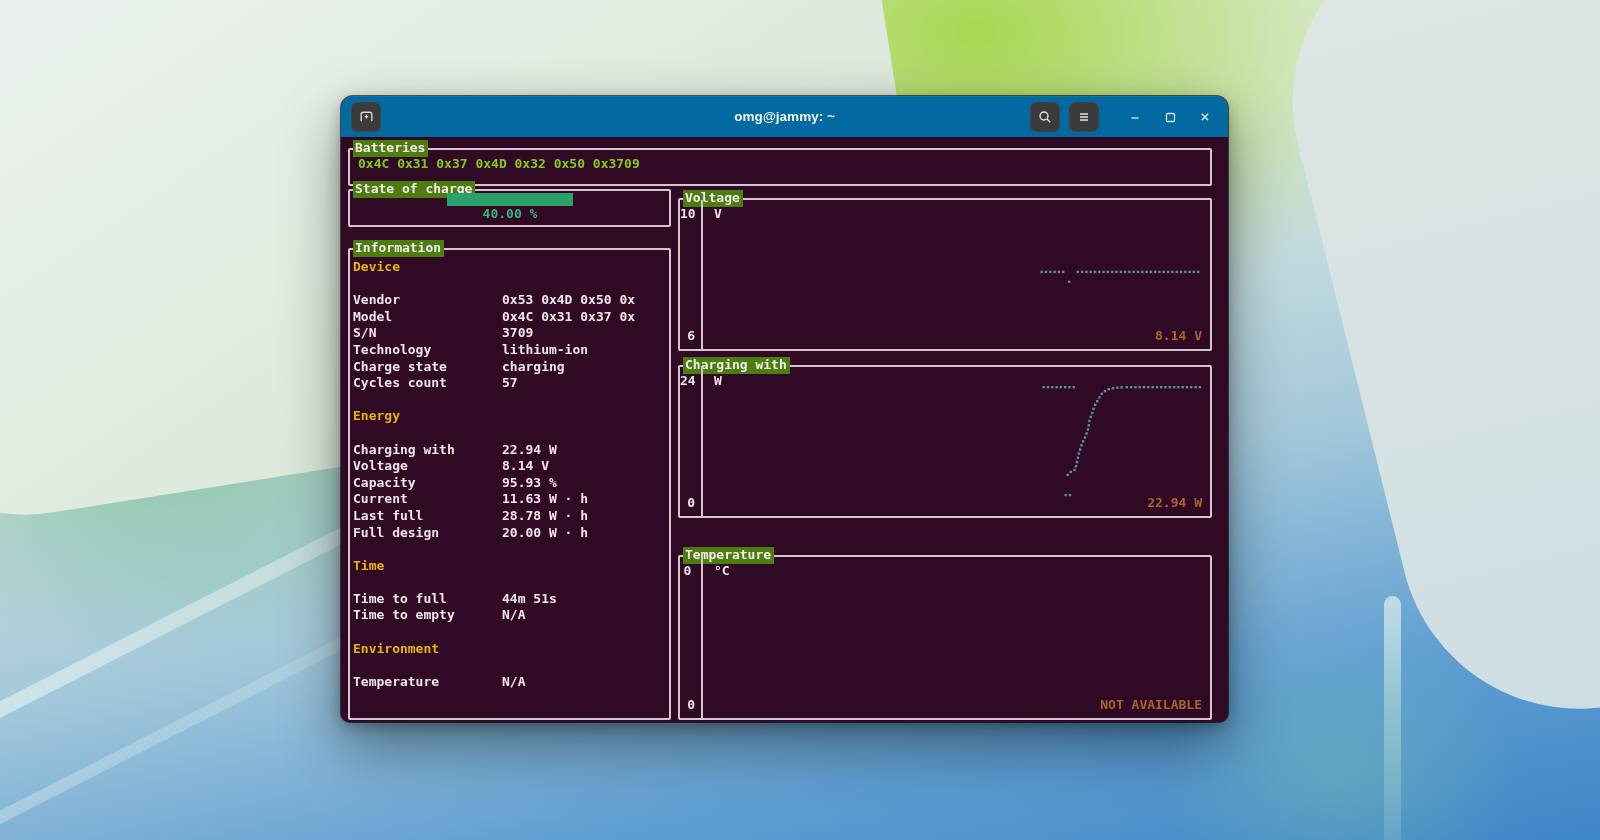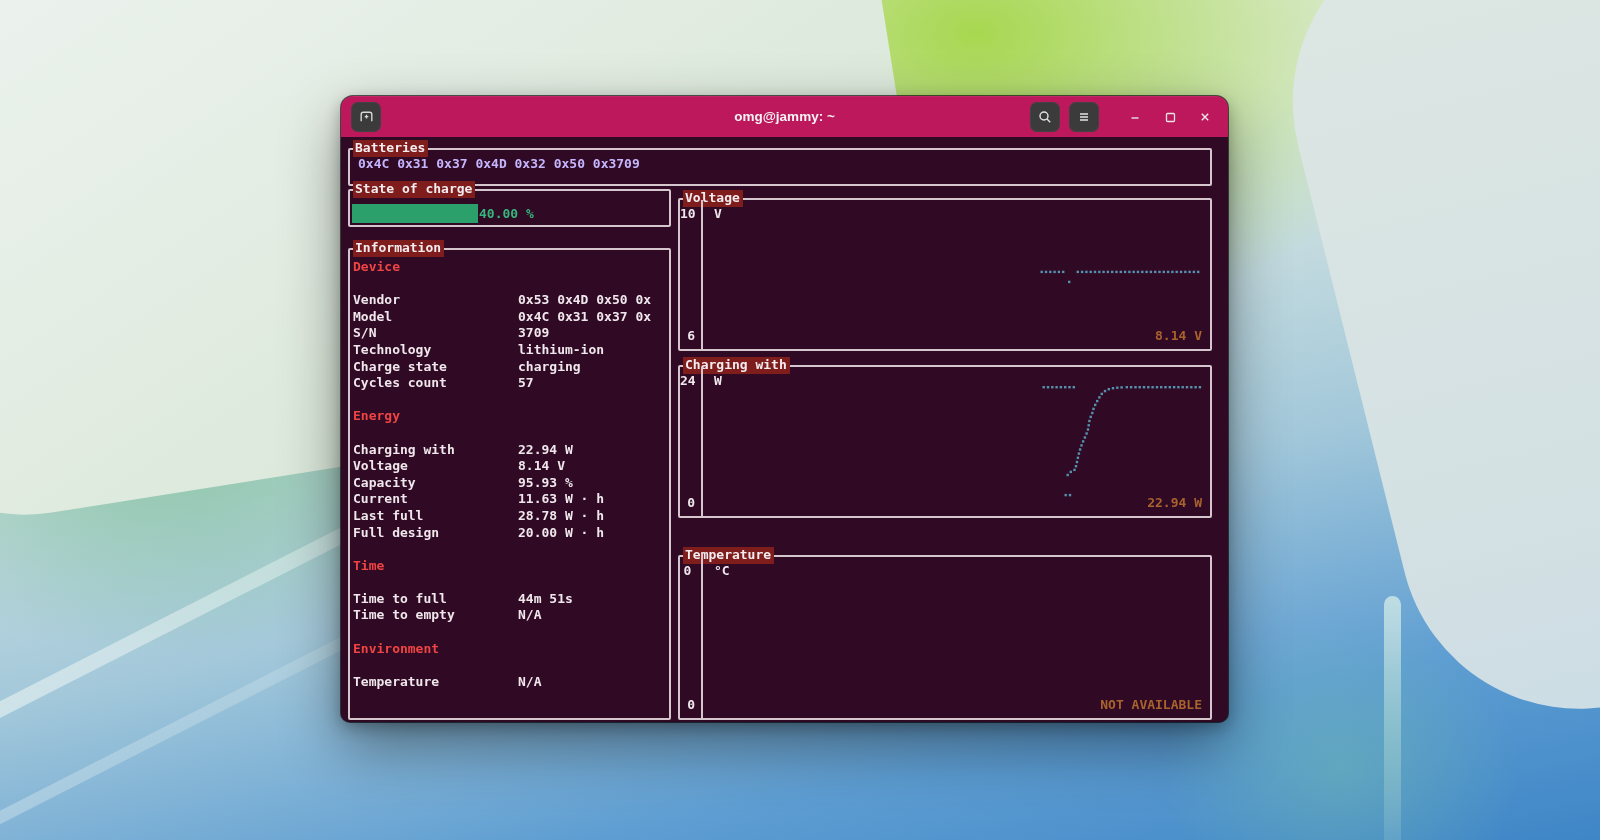--- a/index.html
+++ b/index.html
@@ -29,55 +29,55 @@
     transform:rotate(-27deg);transform-origin:left center;}
   .wp-seam2{position:absolute;left:1384px;top:596px;width:17px;height:260px;border-radius:9px;
     background:linear-gradient(180deg,rgba(216,238,231,.75),rgba(216,238,231,.12));}
   .wp-teal-br{position:absolute;left:1160px;top:620px;width:360px;height:300px;
     background:radial-gradient(closest-side,rgba(124,198,166,.38),rgba(124,198,166,0));}
 
   
   .window{position:absolute;left:341px;top:96px;width:887px;height:626px;
     border-radius:12px 12px 9px 9px;background:#300a24;
     box-shadow:0 24px 60px rgba(0,0,0,.42),0 5px 16px rgba(0,0,0,.30),0 0 0 1px rgba(0,0,0,.62);}
-  .titlebar{position:relative;height:41px;background:#be185d;border-radius:12px 12px 0 0;
+  .titlebar{position:relative;height:41px;background:#0369a1;border-radius:12px 12px 0 0;
     display:flex;align-items:center;box-shadow:inset 0 1px 0 rgba(255,255,255,.07);}
   .tb-title{position:absolute;left:0;right:0;text-align:center;color:#f4f4f4;
     font-size:13.5px;font-weight:bold;pointer-events:none;}
   .tb-btn{width:30px;height:30px;border-radius:7px;display:flex;align-items:center;justify-content:center;
     background:#3b3b3b;box-shadow:inset 0 0 0 1px rgba(255,255,255,.04);cursor:pointer;flex:0 0 auto;}
   .tb-btn.plain{background:transparent;box-shadow:none;width:26px;}
   .tb-left{margin-left:10px;display:flex;}
   .tb-right{margin-left:auto;margin-right:10px;display:flex;align-items:center;gap:9px;}
   .tb-right .gap{width:5px;}
   .tb-btn svg{display:block;}
 
   
   .term{position:absolute;top:41px;left:0;right:0;bottom:0;background:#300a24;
     border-radius:0 0 9px 9px;
     font-family:"DejaVu Sans Mono",monospace;font-size:13px;line-height:16.6px;font-weight:bold;
     color:#efe7ec;cursor:text;}
   .box{position:absolute;border:2px solid #d4c6cc;border-radius:2px;}
-  .box-title{position:absolute;top:-10px;left:3px;background:#7f1d1d;padding:0 3px 0 2px;
+  .box-title{position:absolute;top:-10px;left:3px;background:#4d7c0f;padding:0 3px 0 2px;
     color:#f3edf1;white-space:nowrap;}
 
   .batteries-box{left:7px;top:11px;width:860px;height:34px;}
-  .batteries-value{position:absolute;left:8px;top:6px;color:#c4b5fd;white-space:nowrap;}
+  .batteries-value{position:absolute;left:8px;top:6px;color:#84cc16;white-space:nowrap;}
 
   .soc-box{left:7px;top:52px;width:319px;height:34px;}
-  .soc-inner{position:absolute;inset:2px 2px;display:flex;align-items:flex-end;}
+  .soc-inner{position:absolute;inset:2px 2px;display:flex;align-items:center;flex-direction:column;}
   .soc-fill{height:19px;background:#2ba06a;}
   .soc-label{color:#35b67c;margin-left:1px;white-space:nowrap;}
 
   .info-box{left:7px;top:111px;width:319px;height:468px;}
   .info-rows{position:absolute;left:3px;top:9px;right:2px;}
-  .info-row{height:16.6px;display:flex;white-space:nowrap;gap:16px;}
+  .info-row{height:16.6px;display:flex;white-space:nowrap;}
   .info-row .lbl{width:149px;flex:0 0 auto;}
   .info-row .val{flex:1;}
-  .info-section{height:16.6px;color:#ef4444;}
+  .info-section{height:16.6px;color:#eab308;}
   .info-blank{height:16.6px;}
 
   .chart-box{width:530px;height:149px;}
   .voltage-box{left:337px;top:61px;}
   .charging-box{left:337px;top:228px;}
   .temp-box{left:337px;top:418px;width:530px;height:161px;}
   .ch-ymax{position:absolute;top:6px;left:0;width:15px;text-align:center;}
   .ch-ymin{position:absolute;bottom:4px;left:0;width:15px;text-align:right;}
   .ch-axis{position:absolute;left:21px;top:0;bottom:0;width:2px;background:#d4c6cc;}
   .ch-unit{position:absolute;top:6px;left:34px;}

